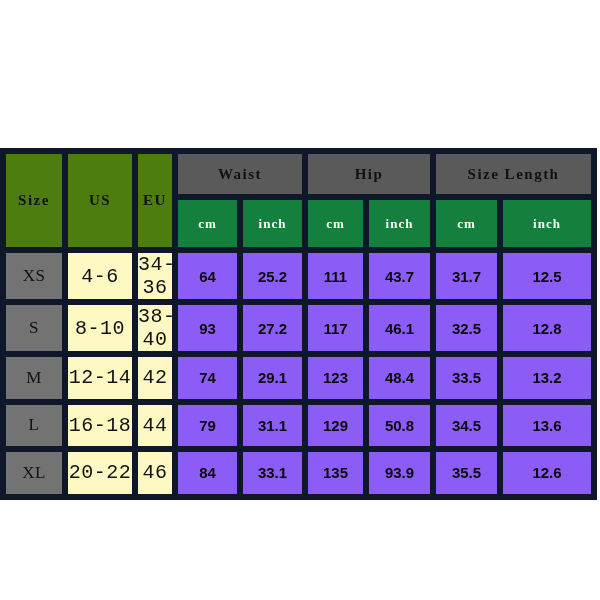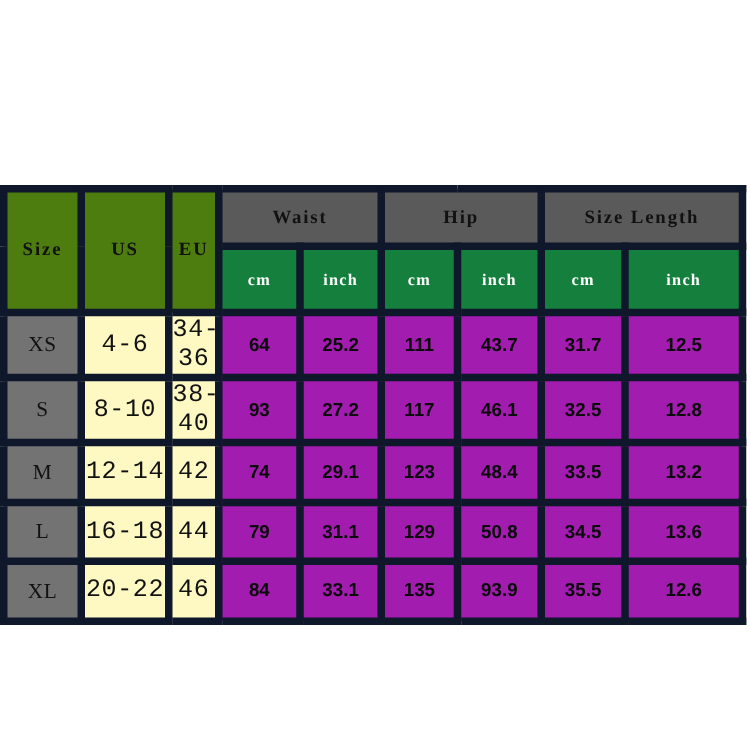--- a/index.html
+++ b/index.html
@@ -80,21 +80,21 @@
   }
   .cell-useu {
     background: #fef9c3;
     color: #121212;
     font-family: Liberation Mono, monospace;
     font-size: 20px;
     letter-spacing: 0.5px;
     height: 41.5px;
   }
   .cell-num {
-    background: #a21caf;
+    background: #8b5cf6;
     color: #0b0b0b;
     font-family: "Liberation Sans", sans-serif;
     font-size: 15px;
     font-weight: bold;
     height: 41.5px;
     border-color: #555555;
   }
 </style>
 </head>
 <body>

